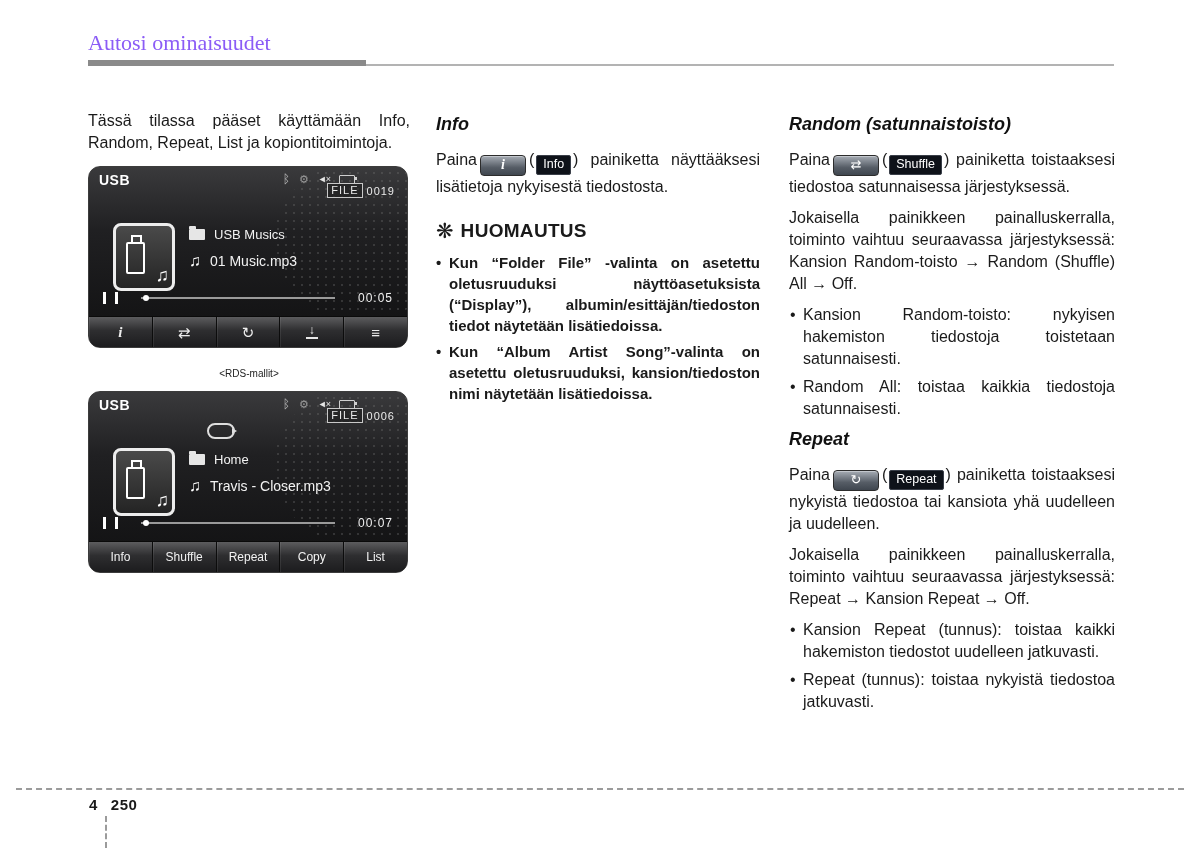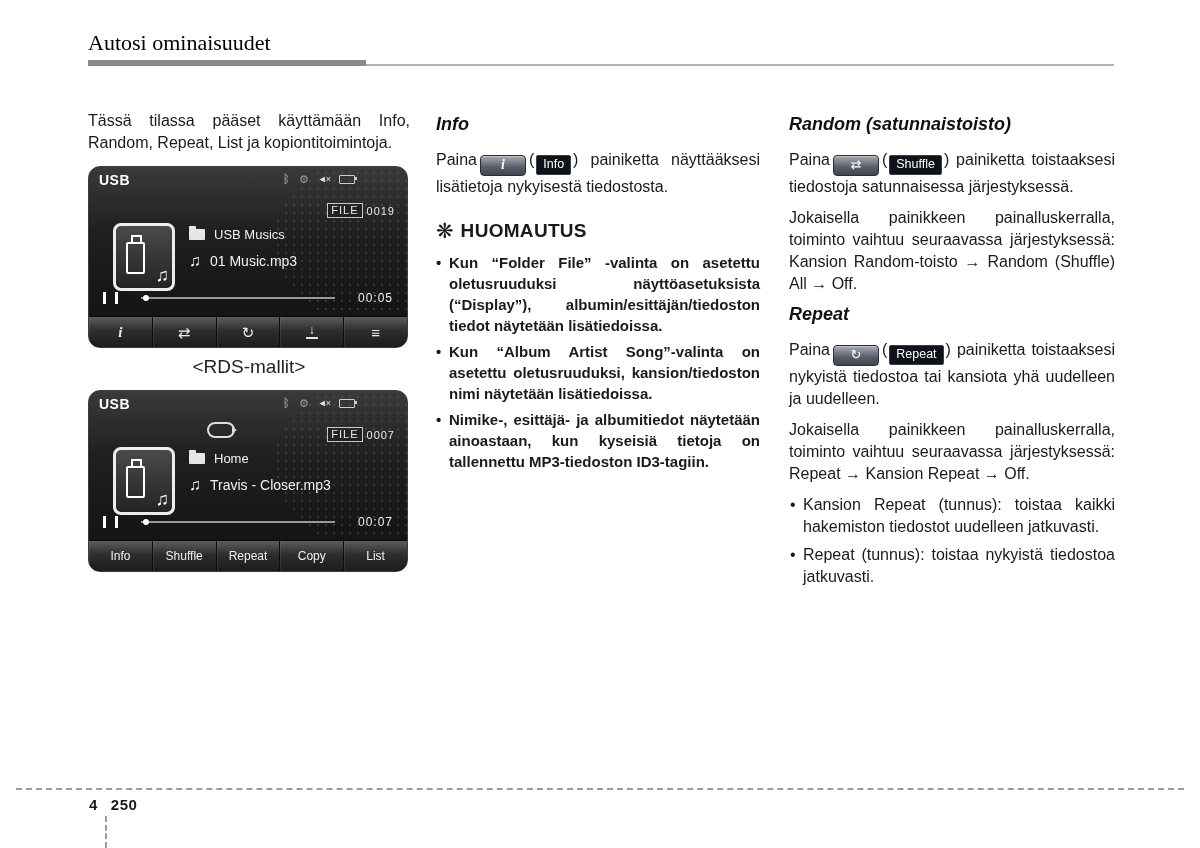--- a/index.html
+++ b/index.html
@@ -4,21 +4,21 @@
 <title>Manual page</title>
 <style>
   html,body{margin:0;padding:0;}
   body{
     width:1200px;height:848px;background:#ffffff;position:relative;overflow:hidden;
     font-family:"Liberation Sans", sans-serif;color:#1a1a1a;
     -webkit-font-smoothing:antialiased;
   }
   
   .h-title{position:absolute;left:88px;top:30px;font-family:"Liberation Serif",serif;
-    font-size:22px;color:#000000;}
+    font-size:22px;color:#8b5cf6;}
   .h-bar{position:absolute;left:88px;top:60px;width:278px;height:6px;background:#8a8a8a;}
   .h-rule{position:absolute;left:366px;top:64px;width:748px;height:2px;background:#b3b3b3;}
 
   
   .col{position:absolute;top:110px;}
   #col1{left:88px;width:322px;}
   #col2{left:436px;width:324px;}
   #col3{left:789px;width:326px;}
 
   h2.section{font-size:19px;font-weight:bold;margin:2px 0 14px;color:#000;}
@@ -40,21 +40,21 @@
     border:1px solid #3c3c3c;border-radius:12px;overflow:hidden;}
   .dots{position:absolute;right:-42px;top:-6px;width:175px;height:160px;border-radius:50%;
     background-image:radial-gradient(circle,#777 1px,transparent 1.4px);background-size:8px 8px;opacity:.32;}
   .src{position:absolute;left:10px;top:5px;font-size:14px;font-weight:bold;letter-spacing:.5px;}
   .status{position:absolute;right:52px;top:6px;display:flex;gap:9px;align-items:center;color:#c4c4c4;}
   .st-bt{font-size:12px;line-height:12px;}
   .st-gear{font-size:11px;line-height:12px;color:#9a9a9a;}
   .st-mute{font-size:9px;line-height:12px;color:#e6e6e6;letter-spacing:-1px;}
   .st-batt{display:inline-block;width:14px;height:7px;border:1px solid #cfcfcf;border-radius:1px;position:relative;}
   .st-batt::after{content:"";position:absolute;right:-3px;top:1px;width:2px;height:3px;background:#cfcfcf;}
-  .file{position:absolute;right:12px;top:36px;display:flex;align-items:center;font-size:11px;color:#eaeaea;}
+  .file{position:absolute;right:12px;top:16px;display:flex;align-items:center;font-size:11px;color:#eaeaea;}
   .flabel{border:1px solid #c9c9c9;padding:0 3px;line-height:13px;letter-spacing:1px;background:rgba(30,30,30,.55);}
   .fnum{margin-left:4px;letter-spacing:1px;}
   .rpt-oval{position:absolute;left:118px;top:31px;width:24px;height:12px;border:2px solid #dedede;border-radius:8px;}
   .rpt-oval::after{content:"";position:absolute;right:-4px;top:3px;border-left:5px solid #dedede;
     border-top:3px solid transparent;border-bottom:3px solid transparent;}
   .usb-tile{position:absolute;left:24px;top:56px;width:56px;height:62px;border:3px solid #ededed;
     border-radius:8px;background:linear-gradient(#4a4a4a,#242424);}
   .stick{position:absolute;left:10px;top:16px;width:15px;height:28px;border:2px solid #fff;border-radius:2px;}
   .stick::before{content:"";position:absolute;left:3px;top:-9px;width:7px;height:6px;border:2px solid #fff;border-bottom:none;}
   .tile-note{position:absolute;right:3px;bottom:2px;font-size:18px;color:#fff;}
@@ -71,21 +71,21 @@
   .time{font-size:12px;letter-spacing:1px;color:#f0f0f0;}
   .btnbar{position:absolute;left:0;right:0;bottom:0;height:30px;display:flex;
     background:linear-gradient(#5c5c5e,#2e2e30 45%,#1c1c1e);border-top:1px solid #0a0a0a;}
   .cell{flex:1;display:flex;align-items:center;justify-content:center;
     border-right:1px solid #0c0c0c;box-shadow:inset 1px 0 0 rgba(255,255,255,.08);}
   .cell:last-child{border-right:none;}
   .iglyph{color:#ededed;font-size:15px;line-height:15px;}
   .glyph-info{font-family:"Liberation Serif",serif;font-style:italic;font-weight:bold;font-size:15px;}
   .glyph-copy{display:inline-block;border-bottom:2px solid #e8e8e8;padding:0 3px 1px;font-size:12px;line-height:11px;}
   .cell .tlabel{color:#f2f2f2;font-size:12px;}
-  .caption{text-align:center;font-size:19px;margin:8px 0 4px;color:#222;}
+  .caption{text-align:center;font-size:10px;margin:20px 0 4px;color:#222;}
 
   
   .notice-head{margin:22px 0 10px;display:flex;align-items:center;}
   .n-sym{font-size:21px;margin-right:7px;line-height:22px;}
   .n-title{font-size:19px;font-weight:bold;letter-spacing:.3px;}
   ul.n-list{list-style:none;margin:10px 0 0;padding:0;}
   ul.n-list li{position:relative;padding-left:13px;font-weight:bold;font-size:15px;line-height:21px;
     text-align:justify;margin-bottom:5px;}
   ul.n-list li::before{content:"•";position:absolute;left:0;top:0;}
 
@@ -169,21 +169,21 @@
     <span class="src">USB</span>
     <span class="status">
       <span class="st-bt">ᛒ</span>
       <span class="st-gear">⚙</span>
       <span class="st-mute">◄×</span>
       <span class="st-batt"></span>
     </span>
     <span class="rpt-oval"></span>
     <span class="file">
       <span class="flabel">FILE</span>
-      <span class="fnum">0007</span>
+      <span class="fnum">0006</span>
     </span>
     <div class="usb-tile">
       <span class="stick"></span>
       <span class="tile-note">♫</span>
     </div>
     <div class="meta">
       <div class="row">
         <span class="folder"></span>
         <span>Home</span>
       </div>
@@ -224,31 +224,34 @@
   </p>
 
   <div class="notice">
     <div class="notice-head">
       <span class="n-sym">❋</span>
       <span class="n-title">HUOMAUTUS</span>
     </div>
     <ul class="n-list">
       <li>Kun “Folder File” -valinta on asetettu oletusruuduksi näyttöasetuksista (“Display”), albumin/esittäjän/tiedoston tiedot näytetään lisätiedoissa.</li>
       <li>Kun “Album Artist Song”-valinta on asetettu oletusruuduksi, kansion/tiedoston nimi näytetään lisätiedoissa.</li>
-      <li>Nimike-, esittäjä- ja albumitiedot näytetään ainoastaan, kun kyseisiä tietoja on tallennettu MP3-tiedoston ID3-tagiin.</li>
     </ul>
   </div>
 </section>
 
 <section class="col" id="col3">
   <h3 class="itheading">Random (satunnaistoisto)</h3>
   <p class="body">
-    <span>Paina</span><span class="kbtn">⇄</span><span>(</span><span class="kbadge">Shuffle</span><span>) painiketta toistaaksesi tiedostoja satunnaisessa järjestyksessä.</span>
+    <span>Paina</span><span class="kbtn">⇄</span><span>(</span><span class="kbadge">Shuffle</span><span>) painiketta toistaaksesi tiedostoa satunnaisessa järjestyksessä.</span>
   </p>
   <p class="body">Jokaisella painikkeen painalluskerralla, toiminto vaihtuu seuraavassa järjestyksessä: Kansion Random-toisto → Random (Shuffle) All → Off.</p>
+  <ul class="plain">
+    <li>Kansion Random-toisto: nykyisen hakemiston tiedostoja toistetaan satunnaisesti.</li>
+    <li>Random All: toistaa kaikkia tiedostoja satunnaisesti.</li>
+  </ul>
 
   <h3 class="itheading sub-gap">Repeat</h3>
   <p class="body">
     <span>Paina</span><span class="kbtn">↻</span><span>(</span><span class="kbadge">Repeat</span><span>) painiketta toistaaksesi nykyistä tiedostoa tai kansiota yhä uudelleen ja uudelleen.</span>
   </p>
   <p class="body">Jokaisella painikkeen painalluskerralla, toiminto vaihtuu seuraavassa järjestyksessä: Repeat → Kansion Repeat → Off.</p>
   <ul class="plain">
     <li>Kansion Repeat (tunnus): toistaa kaikki hakemiston tiedostot uudelleen jatkuvasti.</li>
     <li>Repeat (tunnus): toistaa nykyistä tiedostoa jatkuvasti.</li>
   </ul>

